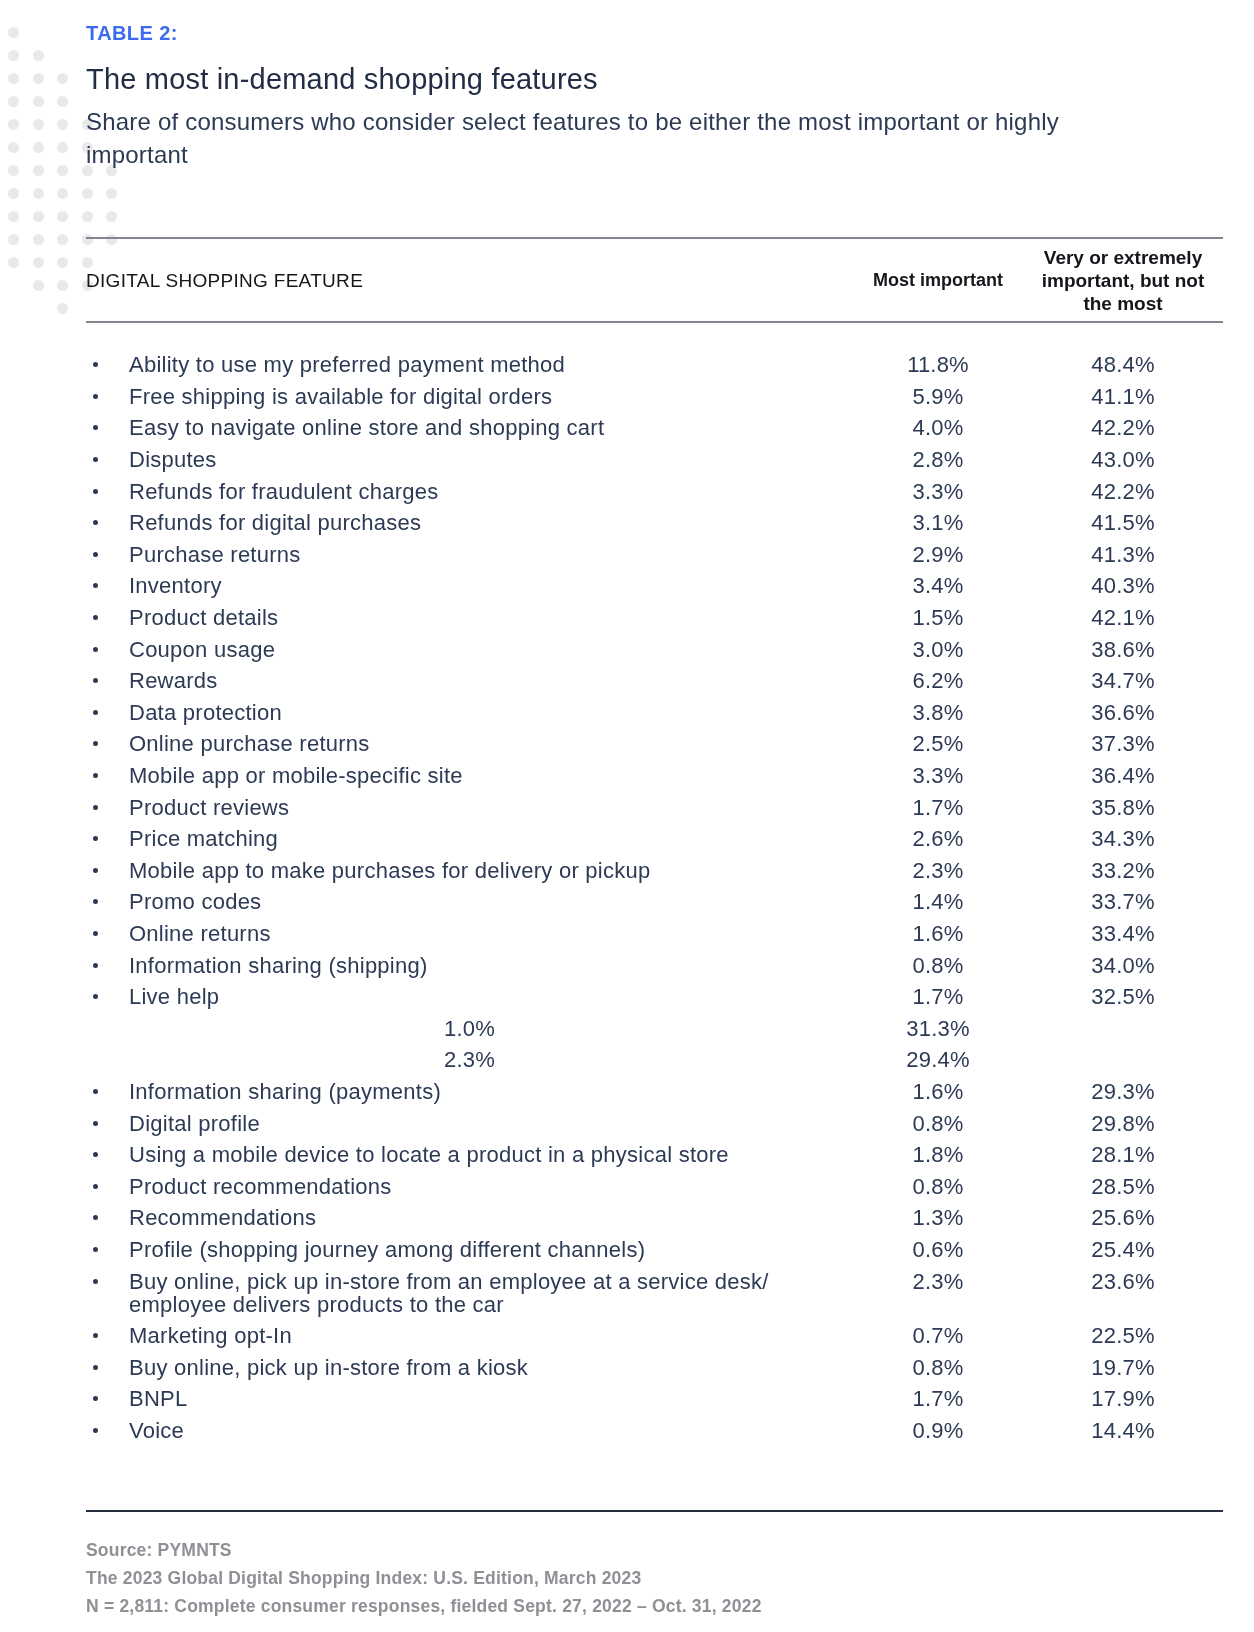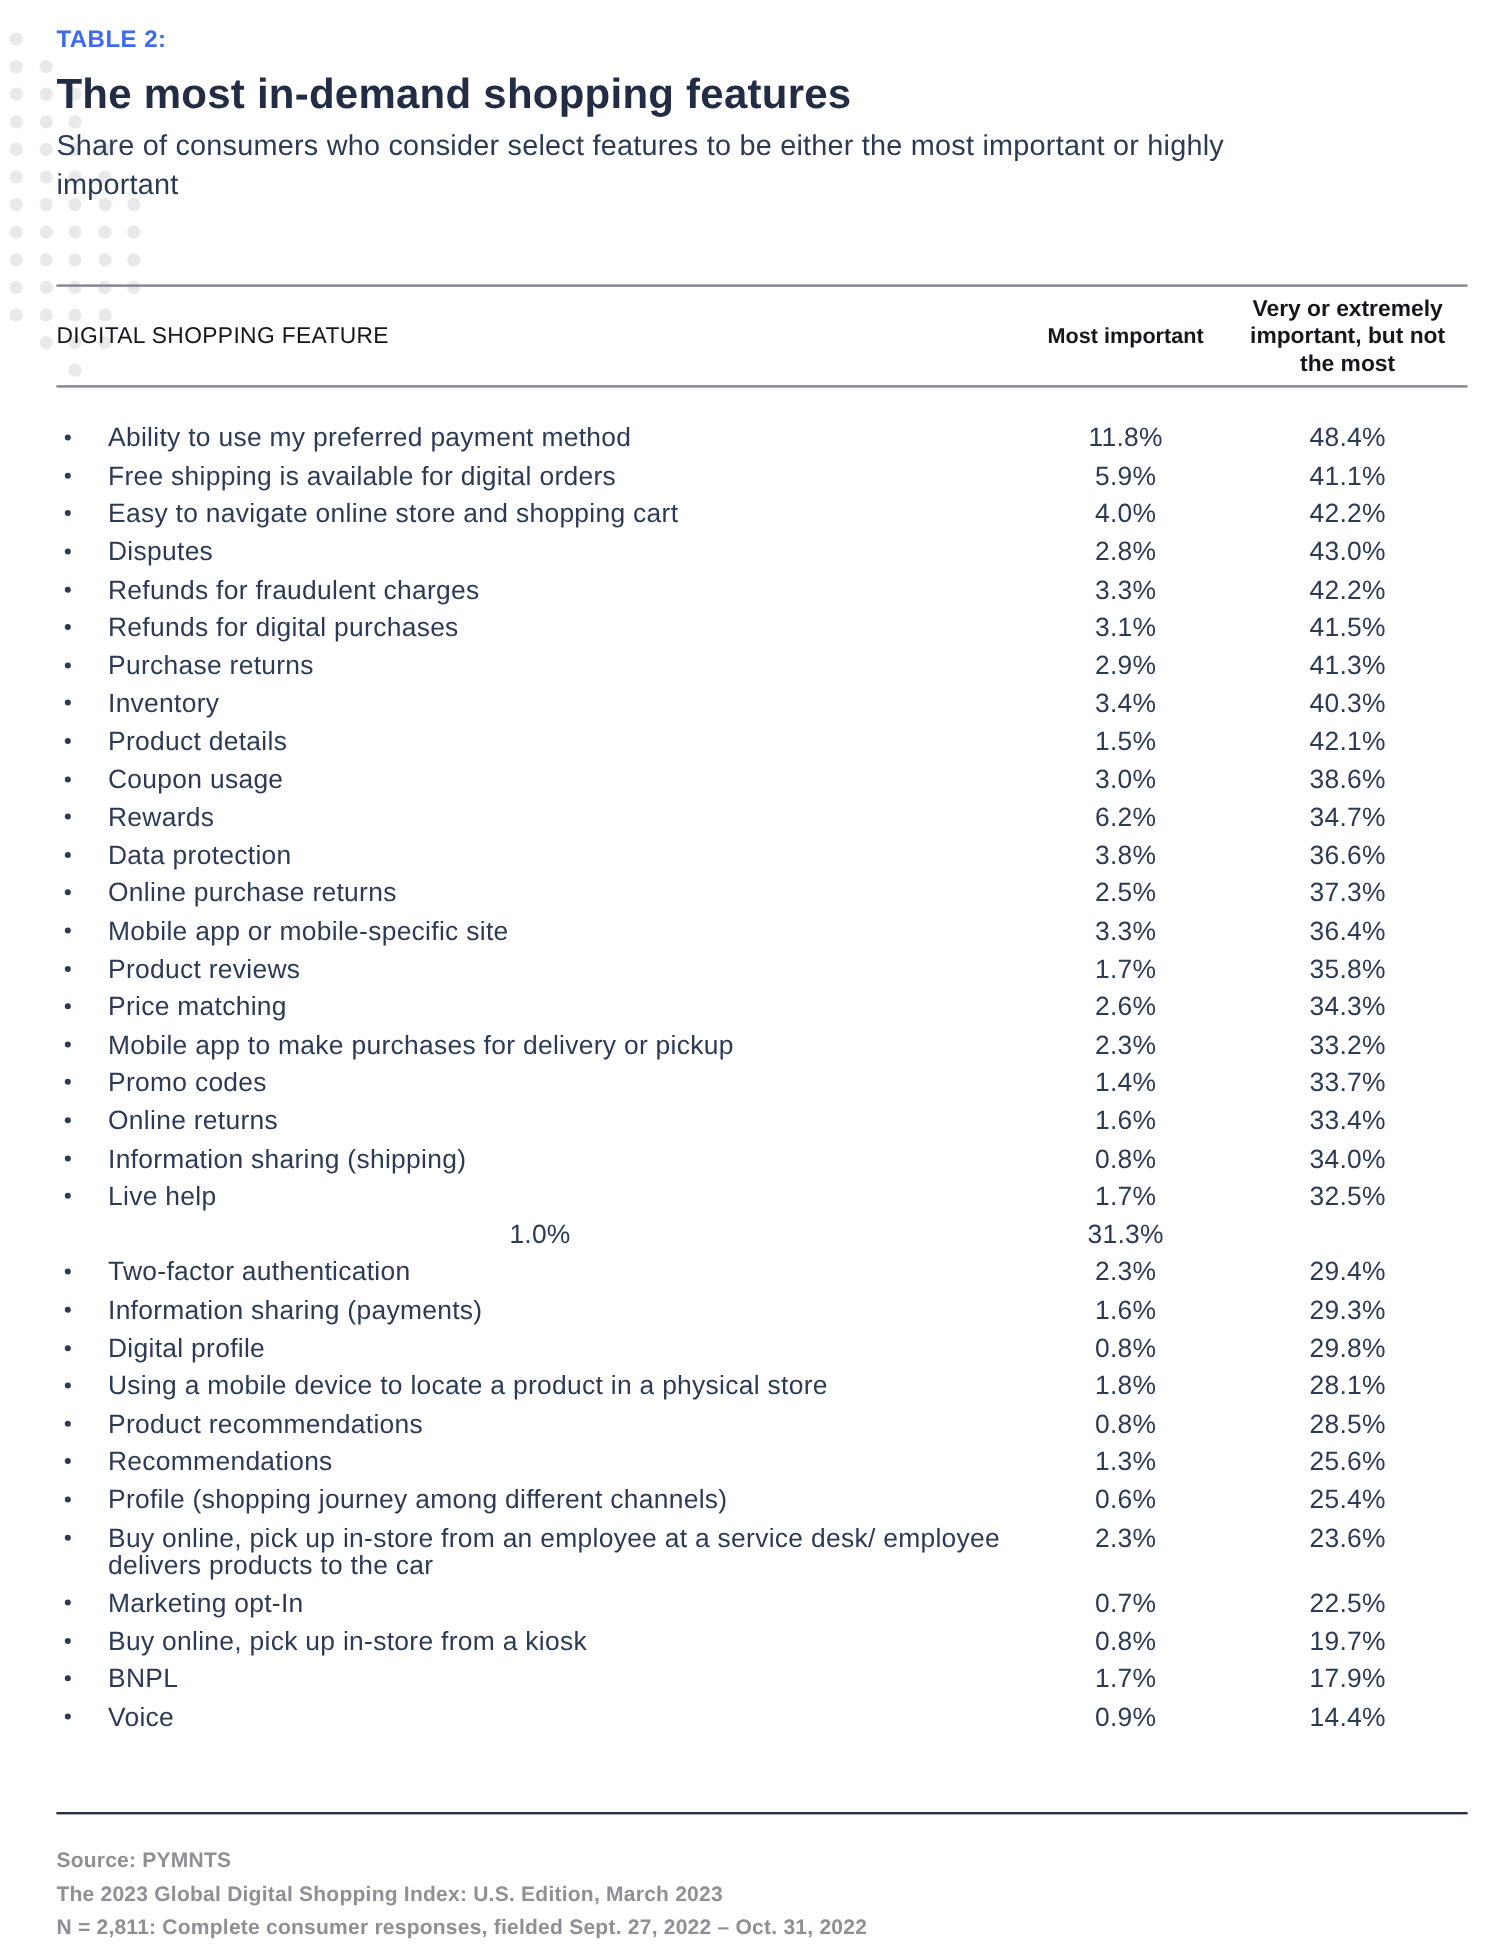--- a/index.html
+++ b/index.html
@@ -16,33 +16,33 @@
   html,body{margin:0;padding:0;}
   body{
     width:1254px;height:1632px;
     background:#ffffff;
     font-family:"Liberation Sans", sans-serif;
     position:relative;
     overflow:hidden;
   }
   .dots{position:absolute;top:22px;left:2px;width:130px;height:300px;z-index:0;}
   .dot{position:absolute;width:11px;height:11px;border-radius:50%;background:var(--dot);}
-  .content{position:relative;z-index:1;padding:22px 31px 0 47px;}
+  .content{position:relative;z-index:1;padding:22px 31px 0 86px;}
   .table-label{
     color:var(--accent);
     font-weight:700;
     font-size:20px;
     letter-spacing:.4px;
     line-height:23px;
   }
   .page-title{
     margin:18px 0 10px 0;
-    font-size:35px;
+    font-size:29px;
     line-height:32px;
-    font-weight:700;
+    font-weight:400;
     color:var(--heading);
     letter-spacing:.2px;
   }
   .page-subtitle{
     margin:0;
     font-size:24px;
     line-height:33px;
     font-weight:400;
     color:var(--body);
     max-width:1010px;
@@ -359,24 +359,20 @@
     <div class="val">1.7%</div>
     <div class="val">32.5%</div>
   </div>
 
   <div class="row">
     <div class="val">1.0%</div>
     <div class="val">31.3%</div>
   </div>
 
   <div class="row">
-    <div class="feature-cell">
-      <span class="bullet"></span>
-      <span>Two-factor authentication</span>
-    </div>
     <div class="val">2.3%</div>
     <div class="val">29.4%</div>
   </div>
 
   <div class="row">
     <div class="feature-cell">
       <span class="bullet"></span>
       <span>Information sharing (payments)</span>
     </div>
     <div class="val">1.6%</div>

